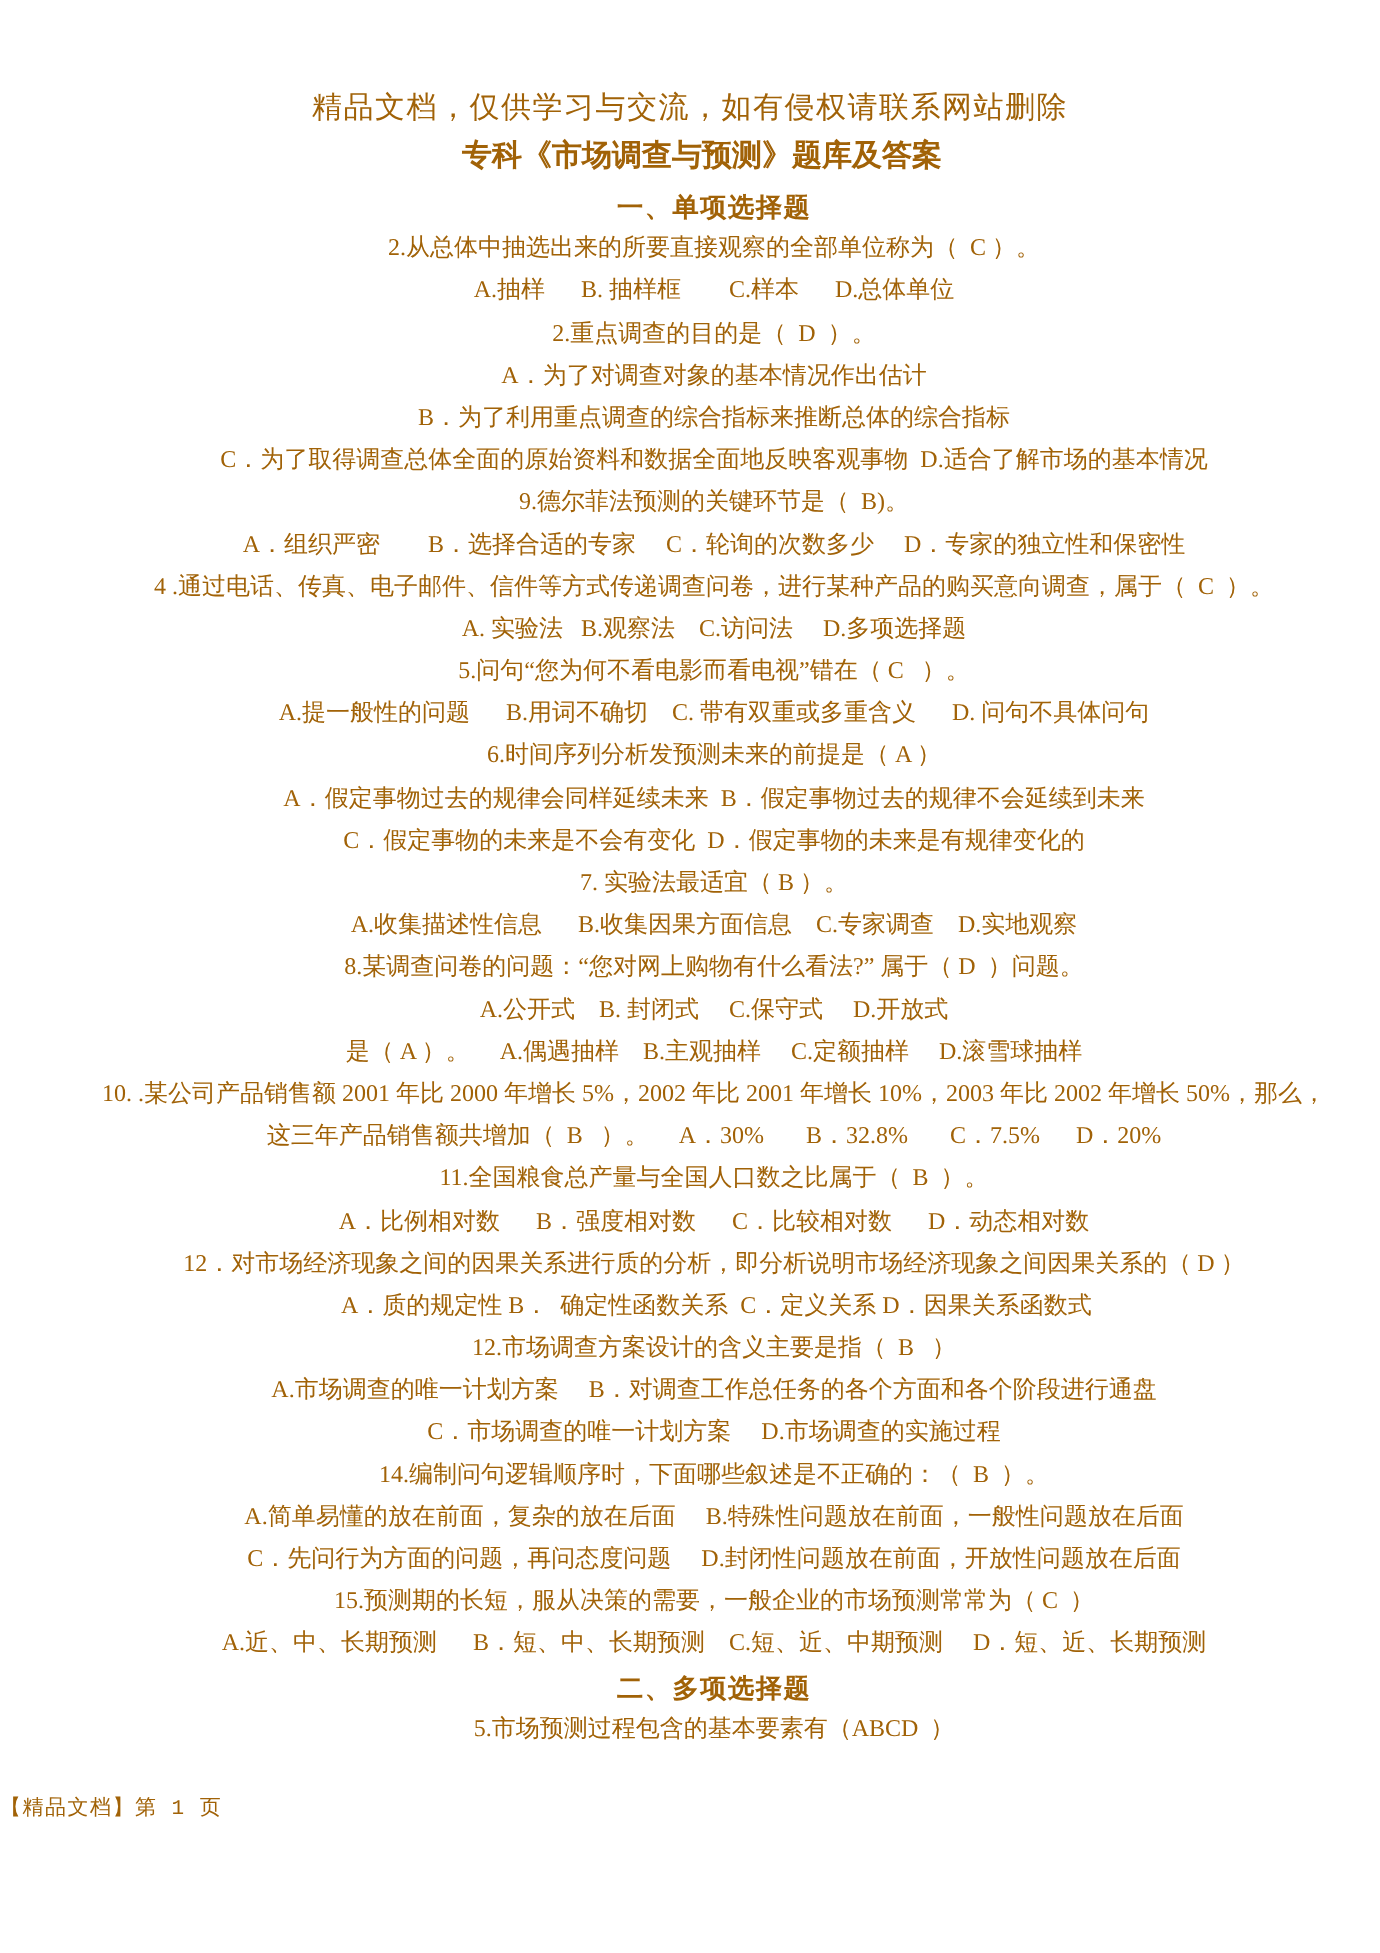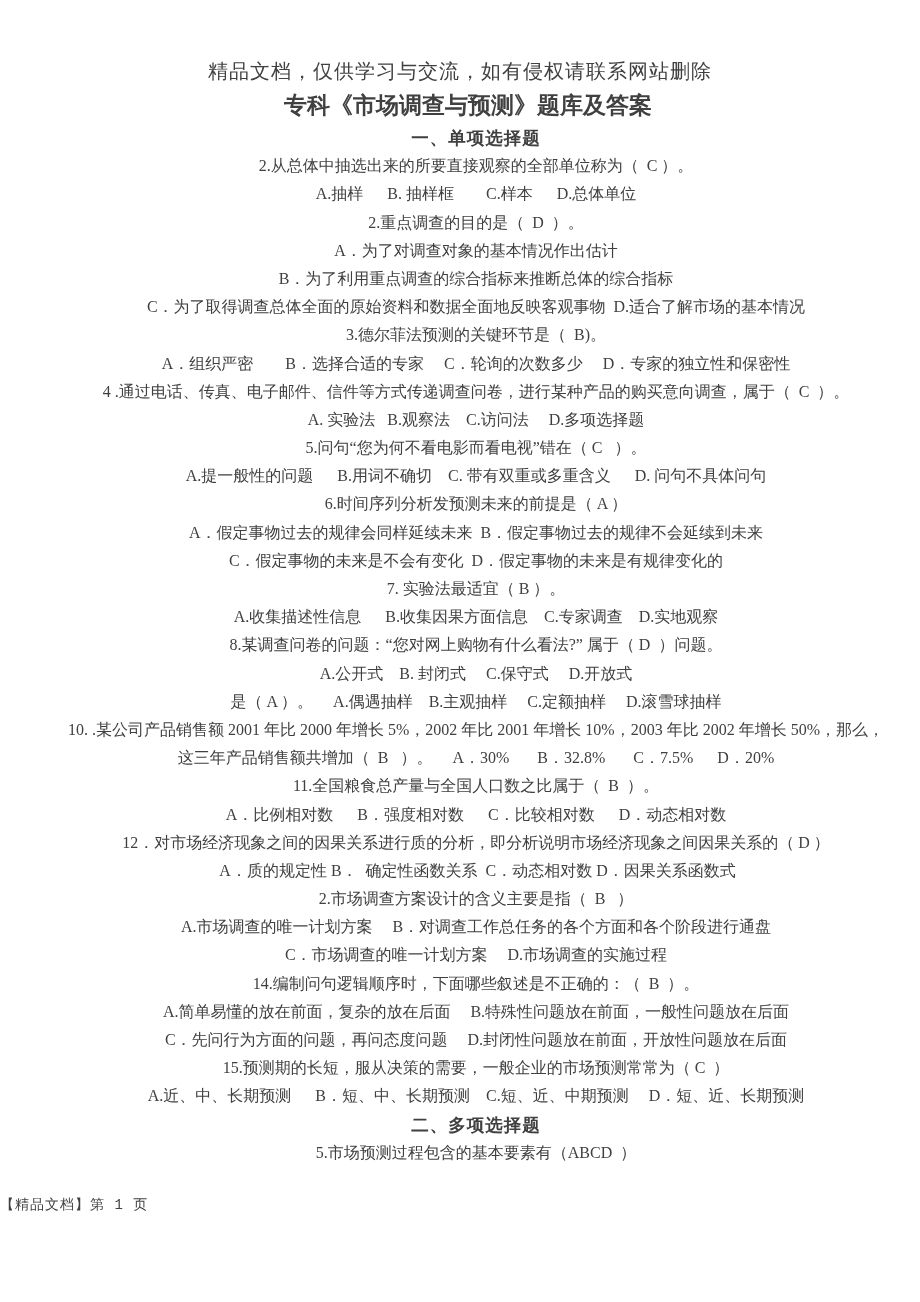--- a/index.html
+++ b/index.html
@@ -5,41 +5,41 @@
   html, body {
     margin: 0;
     padding: 0;
     background: #ffffff;
   }
   .page {
     position: relative;
     width: 920px;
     height: 1302px;
     background: #ffffff;
-    color: #404040;
+    color: #a16207;
     font-family: "Liberation Serif", "DejaVu Serif", serif;
     overflow: hidden;
   }
   .doc-header {
     position: absolute;
     top: 58px;
     left: 0;
     right: 0;
     text-align: center;
     font-size: 20px;
     letter-spacing: 1px;
     white-space: pre;
   }
   .doc-title {
     position: absolute;
     top: 90px;
     left: 16px;
     right: 0;
     text-align: center;
-    font-size: 23px;
+    font-size: 20px;
     font-weight: bold;
     font-family: "Liberation Sans", "DejaVu Sans", sans-serif;
     white-space: pre;
   }
   .doc-body {
     position: absolute;
     top: 124px;
     left: 40px;
     right: 8px;
   }
@@ -75,41 +75,41 @@
   <div class="doc-header">精品文档，仅供学习与交流，如有侵权请联系网站删除</div>
   <div class="doc-title">专科《市场调查与预测》题库及答案</div>
   <div class="doc-body" id="doc-body">
       <div class="line heading">一、单项选择题</div>
       <div class="line">2.从总体中抽选出来的所要直接观察的全部单位称为（  C ）。</div>
       <div class="line">A.抽样      B. 抽样框        C.样本      D.总体单位</div>
       <div class="line">2.重点调查的目的是（  D  ）。</div>
       <div class="line">A．为了对调查对象的基本情况作出估计</div>
       <div class="line">B．为了利用重点调查的综合指标来推断总体的综合指标</div>
       <div class="line">C．为了取得调查总体全面的原始资料和数据全面地反映客观事物  D.适合了解市场的基本情况</div>
-      <div class="line">3.德尔菲法预测的关键环节是（  B)。</div>
+      <div class="line">9.德尔菲法预测的关键环节是（  B)。</div>
       <div class="line">A．组织严密        B．选择合适的专家     C．轮询的次数多少     D．专家的独立性和保密性</div>
       <div class="line">4 .通过电话、传真、电子邮件、信件等方式传递调查问卷，进行某种产品的购买意向调查，属于（  C  ）。</div>
       <div class="line">A. 实验法   B.观察法    C.访问法     D.多项选择题</div>
       <div class="line">5.问句“您为何不看电影而看电视”错在（ C   ）。</div>
       <div class="line">A.提一般性的问题      B.用词不确切    C. 带有双重或多重含义      D. 问句不具体问句</div>
       <div class="line">6.时间序列分析发预测未来的前提是（ A ）</div>
       <div class="line">A．假定事物过去的规律会同样延续未来  B．假定事物过去的规律不会延续到未来</div>
       <div class="line">C．假定事物的未来是不会有变化  D．假定事物的未来是有规律变化的</div>
       <div class="line">7. 实验法最适宜（ B ）。</div>
       <div class="line">A.收集描述性信息      B.收集因果方面信息    C.专家调查    D.实地观察</div>
       <div class="line">8.某调查问卷的问题：“您对网上购物有什么看法?” 属于（ D  ）问题。</div>
       <div class="line">A.公开式    B. 封闭式     C.保守式     D.开放式</div>
       <div class="line">是（ A ）。     A.偶遇抽样    B.主观抽样     C.定额抽样     D.滚雪球抽样</div>
       <div class="line">10. .某公司产品销售额 2001 年比 2000 年增长 5%，2002 年比 2001 年增长 10%，2003 年比 2002 年增长 50%，那么，</div>
       <div class="line">这三年产品销售额共增加（  B   ）。     A．30%       B．32.8%       C．7.5%      D．20%</div>
       <div class="line">11.全国粮食总产量与全国人口数之比属于（  B  ）。</div>
       <div class="line">A．比例相对数      B．强度相对数      C．比较相对数      D．动态相对数</div>
       <div class="line">12．对市场经济现象之间的因果关系进行质的分析，即分析说明市场经济现象之间因果关系的（ D ）</div>
-      <div class="line"> A．质的规定性 B．  确定性函数关系  C．动态相对数 D．因果关系函数式</div>
-      <div class="line">2.市场调查方案设计的含义主要是指（  B   ）</div>
+      <div class="line"> A．质的规定性 B．  确定性函数关系  C．定义关系 D．因果关系函数式</div>
+      <div class="line">12.市场调查方案设计的含义主要是指（  B   ）</div>
       <div class="line">A.市场调查的唯一计划方案     B．对调查工作总任务的各个方面和各个阶段进行通盘</div>
       <div class="line">C．市场调查的唯一计划方案     D.市场调查的实施过程</div>
       <div class="line">14.编制问句逻辑顺序时，下面哪些叙述是不正确的：（  B  ）。</div>
       <div class="line">A.简单易懂的放在前面，复杂的放在后面     B.特殊性问题放在前面，一般性问题放在后面</div>
       <div class="line">C．先问行为方面的问题，再问态度问题     D.封闭性问题放在前面，开放性问题放在后面</div>
       <div class="line">15.预测期的长短，服从决策的需要，一般企业的市场预测常常为（ C  ）</div>
       <div class="line">A.近、中、长期预测      B．短、中、长期预测    C.短、近、中期预测     D．短、近、长期预测</div>
       <div class="line heading">二、多项选择题</div>
       <div class="line">5.市场预测过程包含的基本要素有（ABCD  ）</div>
     </div>

